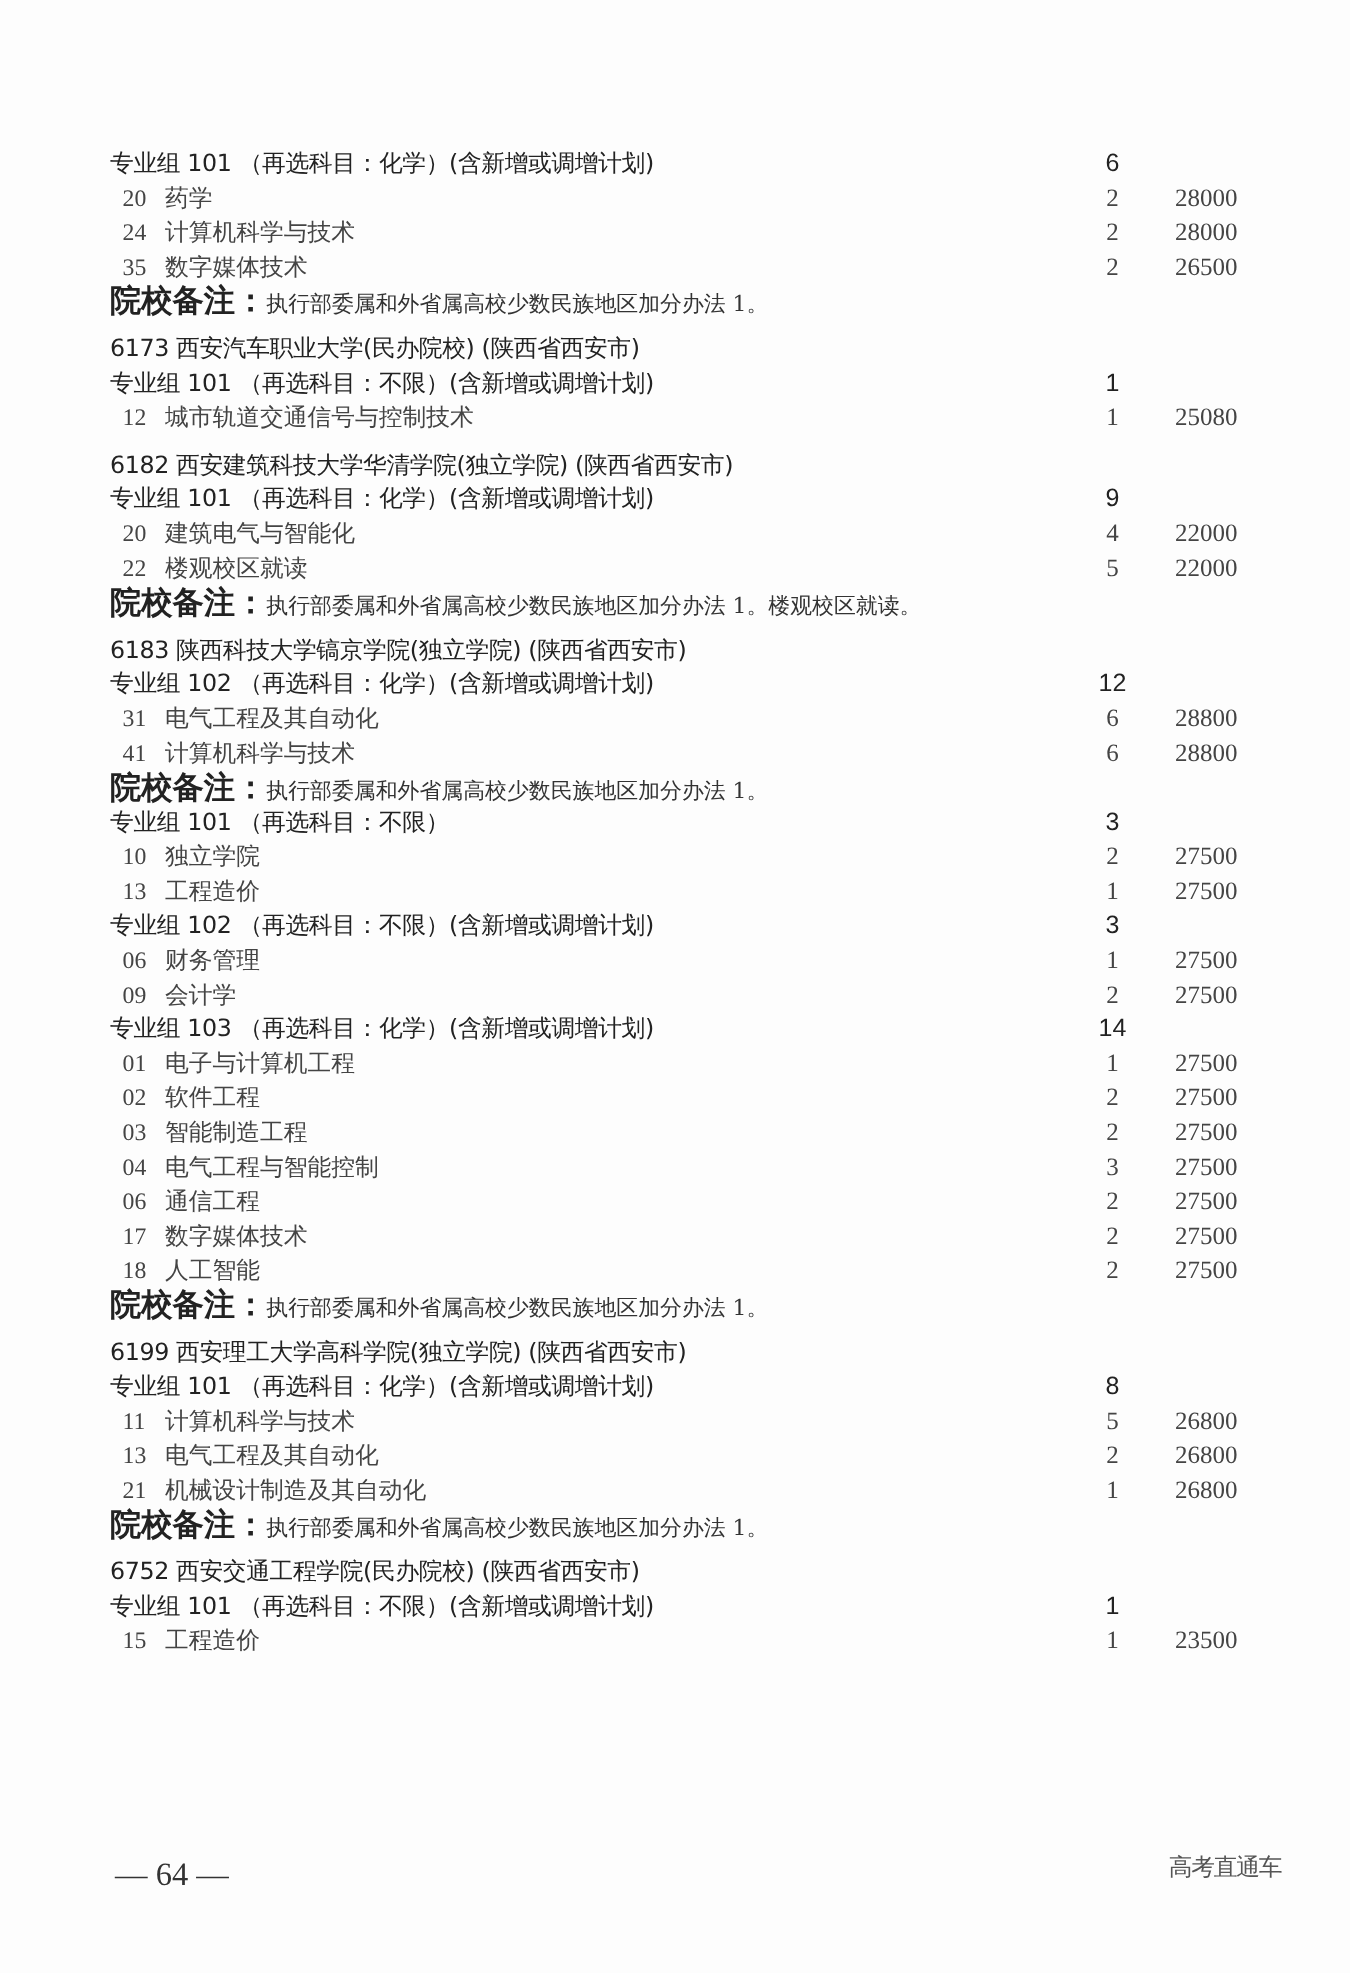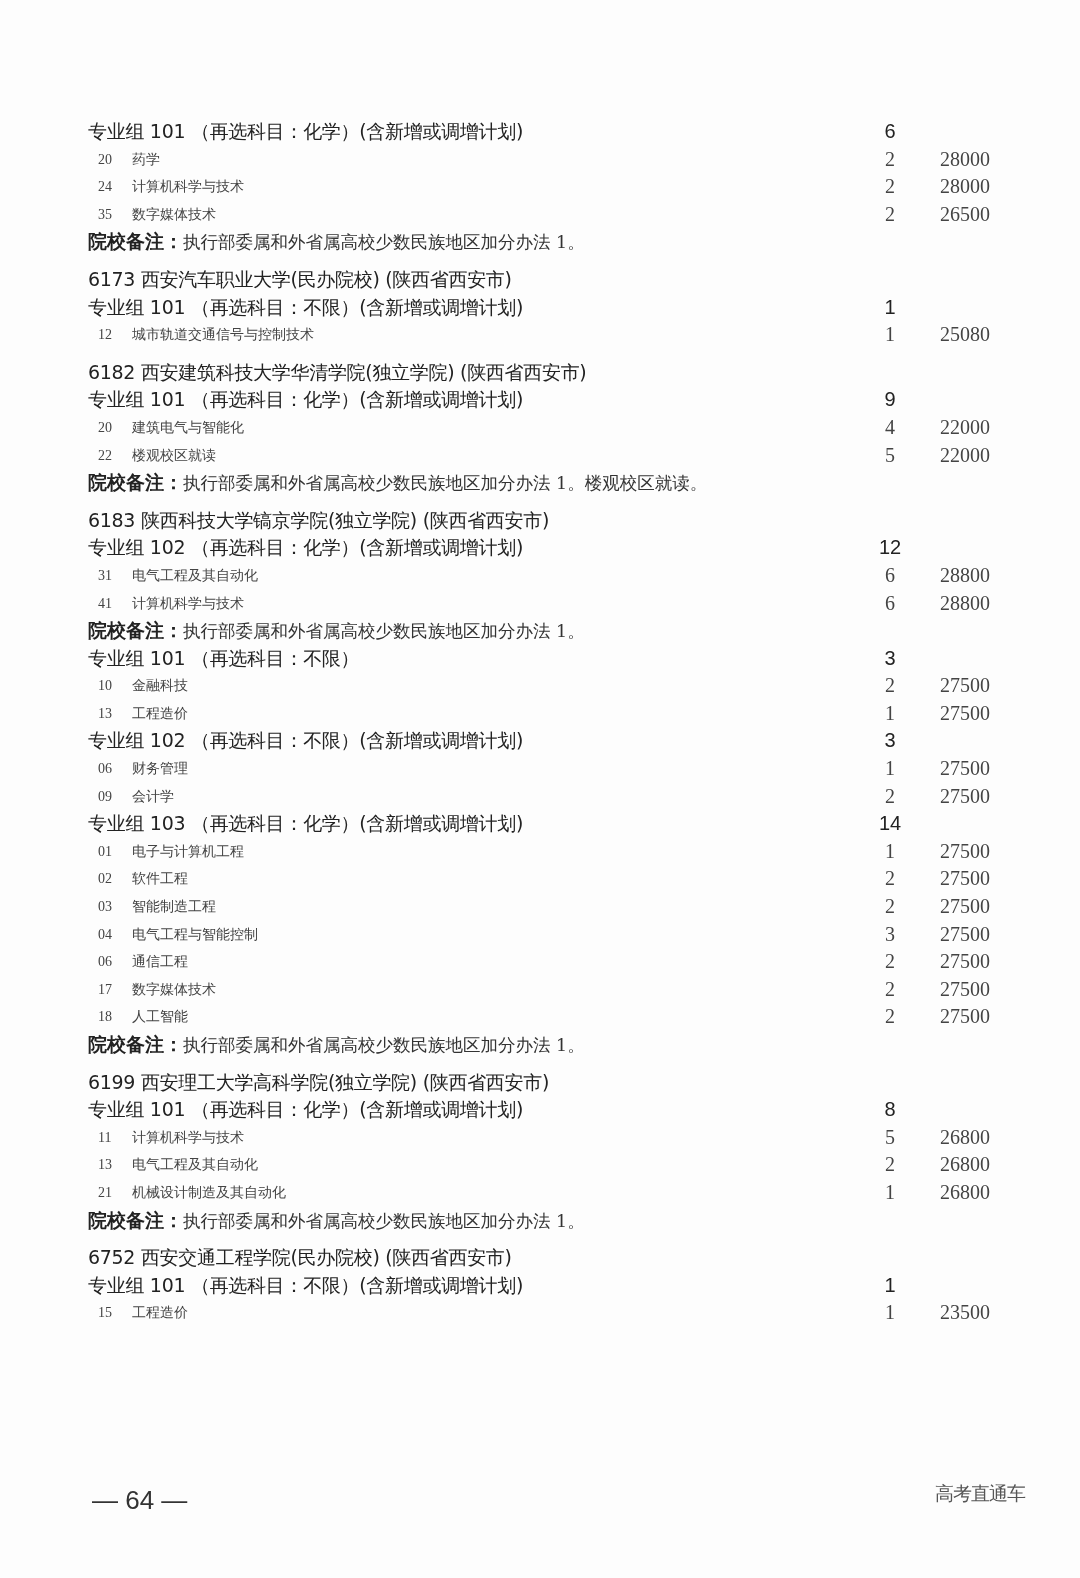--- a/index.html
+++ b/index.html
@@ -5,27 +5,27 @@
   html, body { margin: 0; padding: 0; background: #fdfdfd; }
   body { width: 1080px; height: 1578px; position: relative; overflow: hidden; color: #2b2b2b; }
   .page { position: absolute; left: 0; top: 0; width: 1080px; height: 1508px; }
   #content { position: absolute; left: 88px; top: 118px; width: 920px; }
   .row { position: relative; height: 27.6px; line-height: 27.6px; white-space: nowrap; font-size: 20px; }
   .row .label { position: absolute; left: 0; top: 0; }
   .row .num { position: absolute; left: 790px; width: 24px; text-align: center; top: 0; }
   .row .fee { position: absolute; left: 846px; width: 56px; text-align: right; top: 0; font-family: "Liberation Serif", serif; color: #444; }
   .school .label, .group .label { font-family: "DejaVu Sans", "Liberation Sans", sans-serif; font-size: 19px; color: #222; letter-spacing: -0.3px; }
   .group .num { font-family: "Liberation Sans", sans-serif; color: #222; }
-  .major .label { left: 10px; font-family: "DejaVu Serif", "Liberation Serif", serif; font-size: 14px; color: #444; }
+  .major .label { left: 10px; font-family: "DejaVu Serif", "Liberation Serif", serif; font-size: 19px; color: #444; }
   .major .code { font-family: "Liberation Serif", serif; display: inline-block; width: 34px; }
   .major .num { font-family: "Liberation Serif", serif; color: #444; }
   .note .label { font-family: "DejaVu Serif", serif; font-size: 17.5px; color: #333; }
-  .note .note-key { font-family: Liberation Serif, serif; font-weight: bold; font-size: 19px; color: #222; }
+  .note .note-key { font-family: Liberation Serif, serif; font-weight: bold; font-size: 25px; color: #222; }
   .school { margin-top: 10px; }
-  .page-number { position: absolute; left: 92px; top: 1485px; font-family: Liberation Sans, sans-serif; font-size: 26px; color: #333; }
+  .page-number { position: absolute; left: 92px; top: 1485px; font-family: Liberation Serif, serif; font-size: 26px; color: #333; }
   .watermark { position: absolute; left: 935px; top: 1481px; font-family: "DejaVu Sans", sans-serif; font-size: 19px; color: #555; letter-spacing: -1px; }
 </style>
 </head>
 <body>
 
 <div class="page">
   <div id="content">
       <div class="row group">
         <span class="label">专业组 101 （再选科目：化学）(含新增或调增计划)</span>
         <span class="num">6</span>
@@ -98,21 +98,21 @@
         <span class="fee">28800</span>
       </div>
       <div class="row note">
         <span class="label"><span class="note-key">院校备注：</span><span class="note-text">执行部委属和外省属高校少数民族地区加分办法 1。</span></span>
       </div>
       <div class="row group">
         <span class="label">专业组 101 （再选科目：不限）</span>
         <span class="num">3</span>
       </div>
       <div class="row major">
-        <span class="label"><span class="code">10</span><span class="name">金融科技</span></span>
+        <span class="label"><span class="code">10</span><span class="name">独立学院</span></span>
         <span class="num">2</span>
         <span class="fee">27500</span>
       </div>
       <div class="row major">
         <span class="label"><span class="code">13</span><span class="name">工程造价</span></span>
         <span class="num">1</span>
         <span class="fee">27500</span>
       </div>
       <div class="row group">
         <span class="label">专业组 102 （再选科目：不限）(含新增或调增计划)</span>

